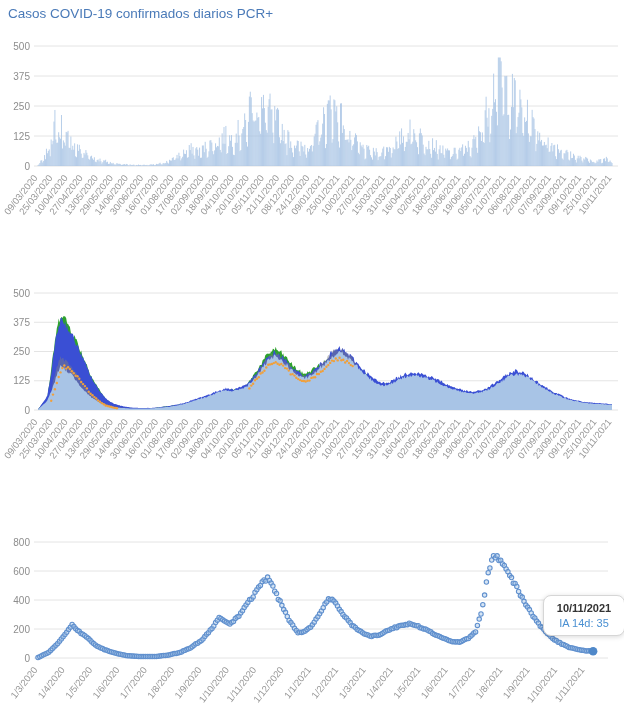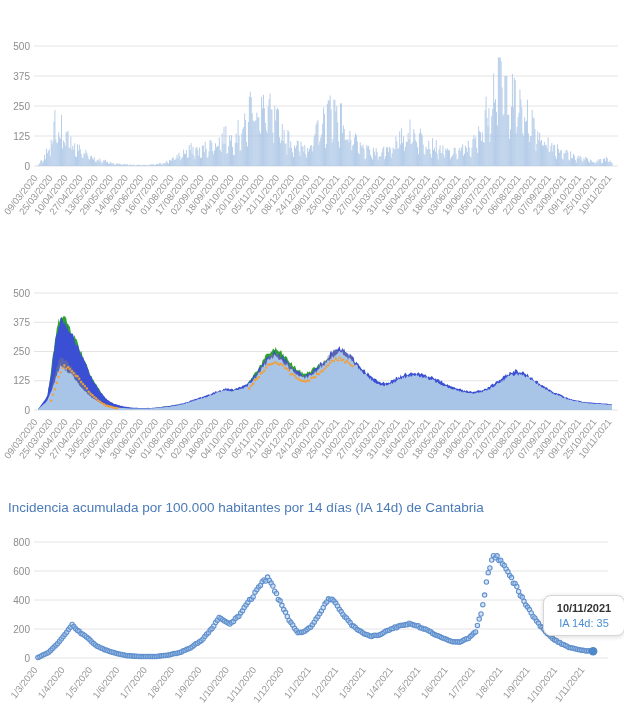--- a/index.html
+++ b/index.html
@@ -23,20 +23,21 @@
   }
   .tt-date{font-size:11px;font-weight:bold;color:#333;}
   .tt-val{font-size:11px;color:#4a90d2;margin-top:3px;}
 </style>
 </head>
 <body>
 
 <div class="page">
 
   <section class="chart-block" style="height:246px">
+    <h2 class="chart-title">Casos COVID-19 confirmados diarios PCR+</h2>
     <svg id="c0" class="chart-svg" style="top:30px" width="624" height="216">
         <line x1="34" y1="136" x2="618" y2="136" stroke="#e4e4e4" stroke-width="1"></line>
         <text x="30" y="139.5" text-anchor="end" class="yl">0</text>
         <line x1="34" y1="106" x2="618" y2="106" stroke="#e4e4e4" stroke-width="1"></line>
         <text x="30" y="109.5" text-anchor="end" class="yl">125</text>
         <line x1="34" y1="76" x2="618" y2="76" stroke="#e4e4e4" stroke-width="1"></line>
         <text x="30" y="79.5" text-anchor="end" class="yl">250</text>
         <line x1="34" y1="46" x2="618" y2="46" stroke="#e4e4e4" stroke-width="1"></line>
         <text x="30" y="49.5" text-anchor="end" class="yl">375</text>
         <line x1="34" y1="16" x2="618" y2="16" stroke="#e4e4e4" stroke-width="1"></line>
@@ -229,21 +230,20 @@
         <circle cx="343.3" cy="85.8" r="1.2" fill="#f0a03c"></circle>
         <circle cx="345.2" cy="88.5" r="1.2" fill="#f0a03c"></circle>
         <circle cx="347.1" cy="86.9" r="1.2" fill="#f0a03c"></circle>
         <circle cx="349.0" cy="89.1" r="1.2" fill="#f0a03c"></circle>
         <circle cx="350.8" cy="91.1" r="1.2" fill="#f0a03c"></circle>
         <circle cx="352.7" cy="92.1" r="1.2" fill="#f0a03c"></circle>
       </svg>
   </section>
 
   <section class="chart-block" style="height:228px">
-    <h2 class="chart-title t3">Incidencia acumulada por 100.000 habitantes por 14 días (IA 14d) de Cantabria</h2>
     <svg id="c2" class="chart-svg" style="top:30px" width="624" height="198">
         <line x1="34" y1="136" x2="608" y2="136" stroke="#e4e4e4" stroke-width="1"></line>
         <text x="30" y="139.5" text-anchor="end" class="yl">0</text>
         <line x1="34" y1="107" x2="608" y2="107" stroke="#e4e4e4" stroke-width="1"></line>
         <text x="30" y="110.5" text-anchor="end" class="yl">200</text>
         <line x1="34" y1="78" x2="608" y2="78" stroke="#e4e4e4" stroke-width="1"></line>
         <text x="30" y="81.5" text-anchor="end" class="yl">400</text>
         <line x1="34" y1="49" x2="608" y2="49" stroke="#e4e4e4" stroke-width="1"></line>
         <text x="30" y="52.5" text-anchor="end" class="yl">600</text>
         <line x1="34" y1="20" x2="608" y2="20" stroke="#e4e4e4" stroke-width="1"></line>

